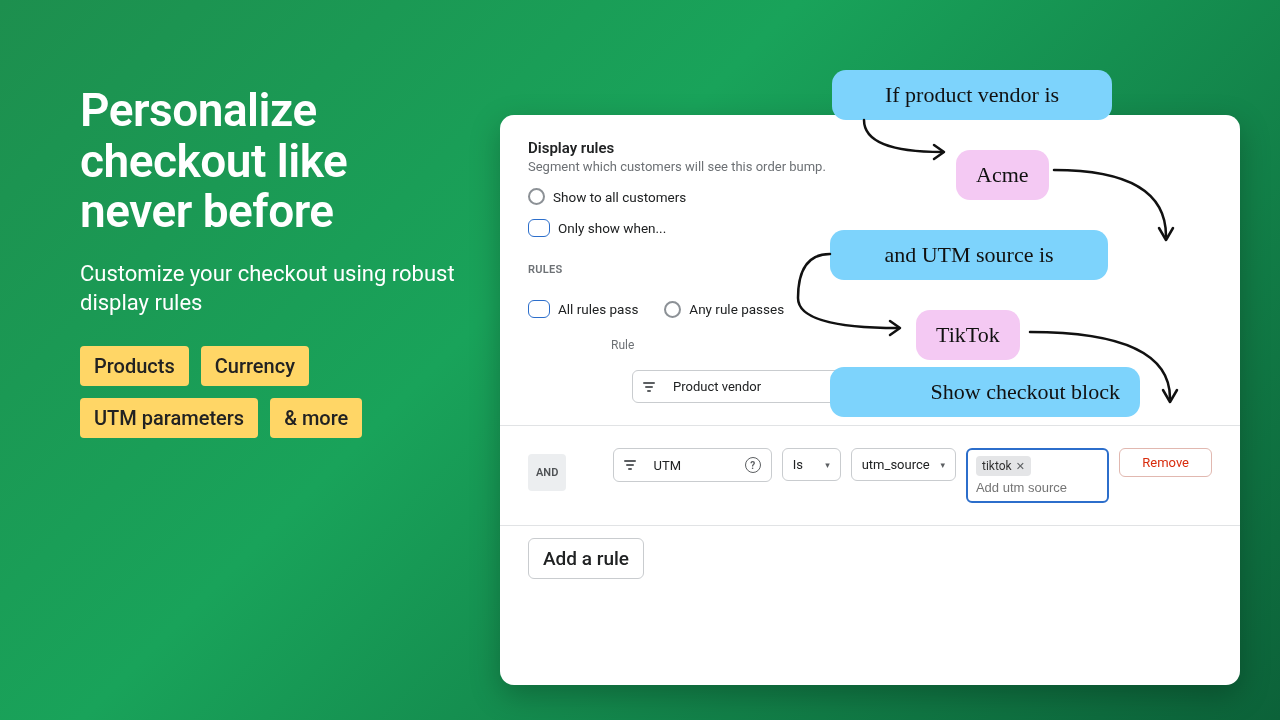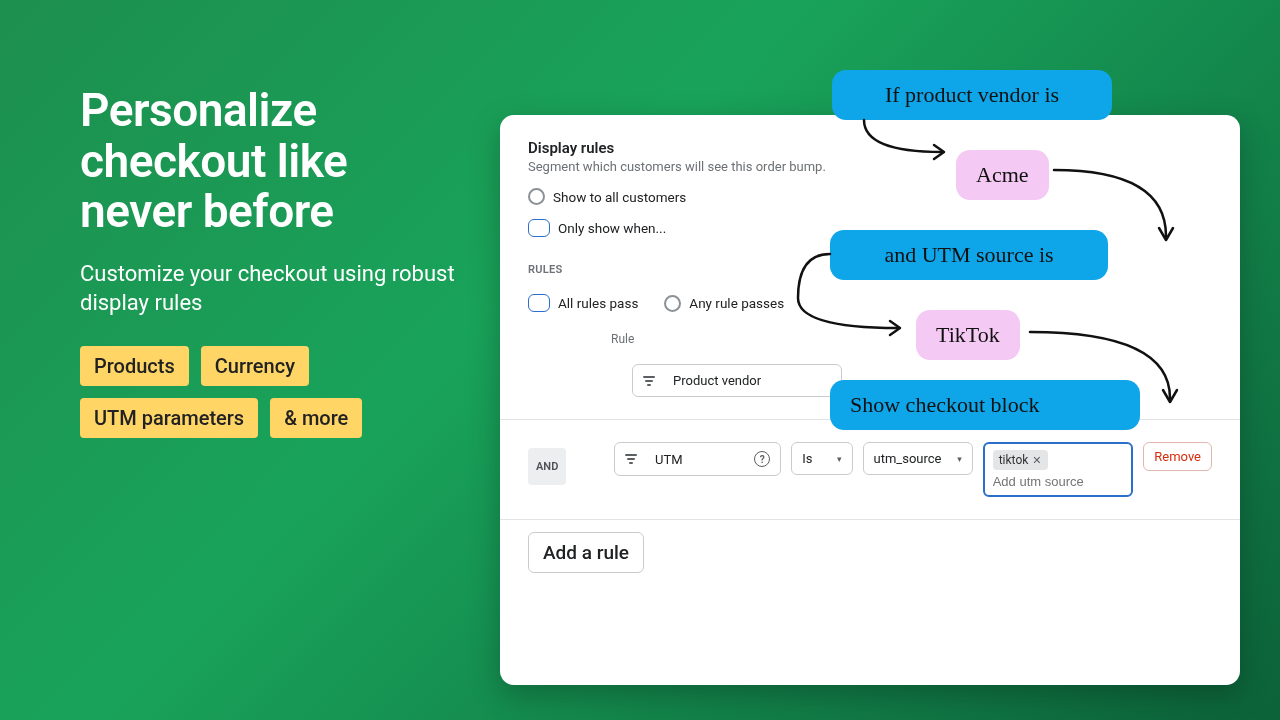--- a/index.html
+++ b/index.html
@@ -37,21 +37,21 @@
   .radio {
     width: 17px; height: 17px; border: 2px solid #8c9196; border-radius: 50%;
     display: inline-flex; align-items: center; justify-content: center; flex-shrink: 0;
   }
   .radio.sel { border-color: #2c6ecb; }
   .radio.sel::after { content:''; width:7px; height:7px; border-radius:50%; background:#2c6ecb; }
   .section-label {
     font-size: 11px; font-weight: 600; color: #6d7175; letter-spacing: .3px;
     margin-top: 26px;
   }
-  .rules-radios { display: flex; gap: 26px; margin-top: 18px; font-size: 13.5px; }
+  .rules-radios { display: flex; gap: 26px; margin-top: 24px; font-size: 13.5px; }
   .rules-radios > div { display: flex; align-items: center; gap: 8px; }
 
   .rule-block { margin-top: 20px; }
   .rule-hdr { font-size: 12px; color: #6d7175; margin-left: 83px; margin-bottom: 8px; }
   .rule-row {
     display: flex; align-items: flex-start; gap: 10px;
     padding: 10px 0;
   }
   .and-badge {
     background:#eceef0; color:#4f5255; font-size:11px; font-weight:600;
@@ -75,31 +75,31 @@
     display:flex; flex-direction:column; gap:4px;
   }
   .chip {
     background:#e4e5e7; border-radius:4px; padding:3px 6px; font-size:12px;
     display:inline-flex; align-items:center; gap:4px; width:fit-content; color:#333;
   }
   .chip .x { font-size:11px; color:#5c5f62; }
   .chip-input input {
     border:none; outline:none; font-size:13px; color:#ef4444; width:100%;
   }
-  .remove-link { color:#d82c0d; font-size:13px; margin-left:auto; padding:6px 10px; border:1px solid #e1b8b0; border-radius:6px; background:#fff;}
+  .remove-link { color:#d82c0d; font-size:13px; margin-left:auto; padding:6px 22px; border:1px solid #e1b8b0; border-radius:6px; background:#fff;}
   .divider { height:1px; background:#e1e3e5; margin:12px -28px; }
   .add-rule-btn {
     border:1px solid #c9cccf; background:#fff; border-radius:6px;
     padding:8px 14px; font-size:19px; font-weight:500; color:#202223;
     display:inline-block;
   }
 
   
   .callout {
-    position:absolute; background:#0ea5e9; color:#111; border-radius:14px;
+    position:absolute; background:#7dd3fc; color:#111; border-radius:14px;
     padding:12px 20px; font-size:22px; font-weight:500;
     font-family: Georgia, 'Times New Roman', serif;
   }
   .callout.pink { background:#f4c9f3; }
   .arrow { position:absolute; stroke:#111; stroke-width:2.5; fill:none; stroke-linecap:round; stroke-linejoin:round; }
 </style>
 </head>
 <body>
 
 <div class="left">
@@ -189,21 +189,21 @@
     <div class="divider"></div>
 
     <span class="add-rule-btn">Add a rule</span>
   </div>
 </div>
 
 <div class="callout" style="left:832px; top:70px; width:280px; text-align:center;">If product vendor is</div>
 <div class="callout pink" style="left:956px; top:150px;">Acme</div>
 <div class="callout" style="left:830px; top:230px; width:278px; text-align:center;">and UTM source is</div>
 <div class="callout pink" style="left:916px; top:310px;">TikTok</div>
-<div class="callout" style="left:830px; top:380px; width:310px; text-align:left;">Show checkout block</div>
+<div class="callout" style="left:830px; top:367px; width:310px; text-align:right;">Show checkout block</div>
 
 <svg class="arrow" style="left:852px; top:118px;" width="100" height="60" viewBox="0 0 100 60">
   <path d="M12 2 Q12 34 90 34"></path>
     <path d="M82 27 L92 34 L82 41"></path>
 </svg>
 <svg class="arrow" style="left:1048px; top:158px;" width="130" height="100" viewBox="0 0 130 100">
   <path d="M6 12 Q118 12 118 78"></path>
     <path d="M111 70 L118 82 L125 70"></path>
 </svg>
 <svg class="arrow" style="left:790px; top:248px;" width="120" height="90" viewBox="0 0 120 90">

